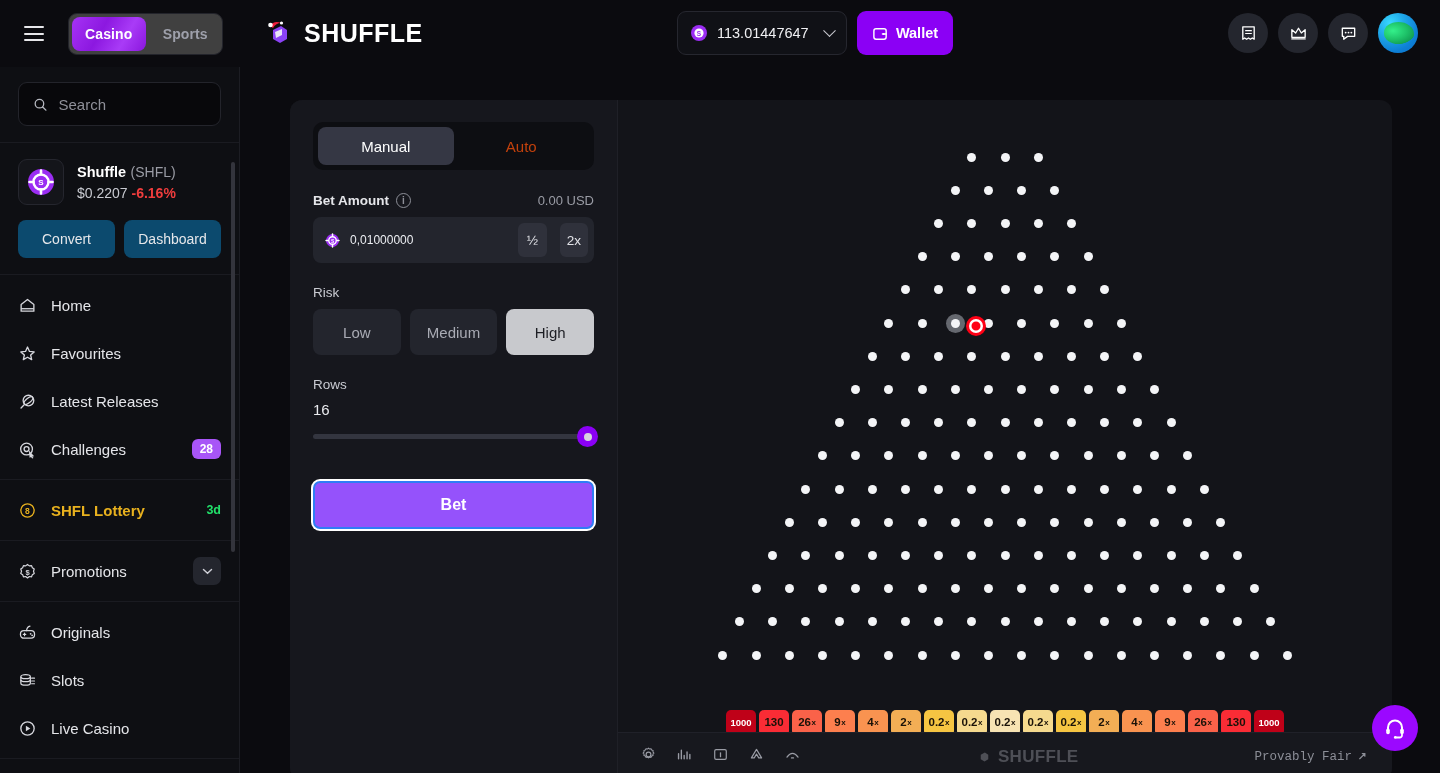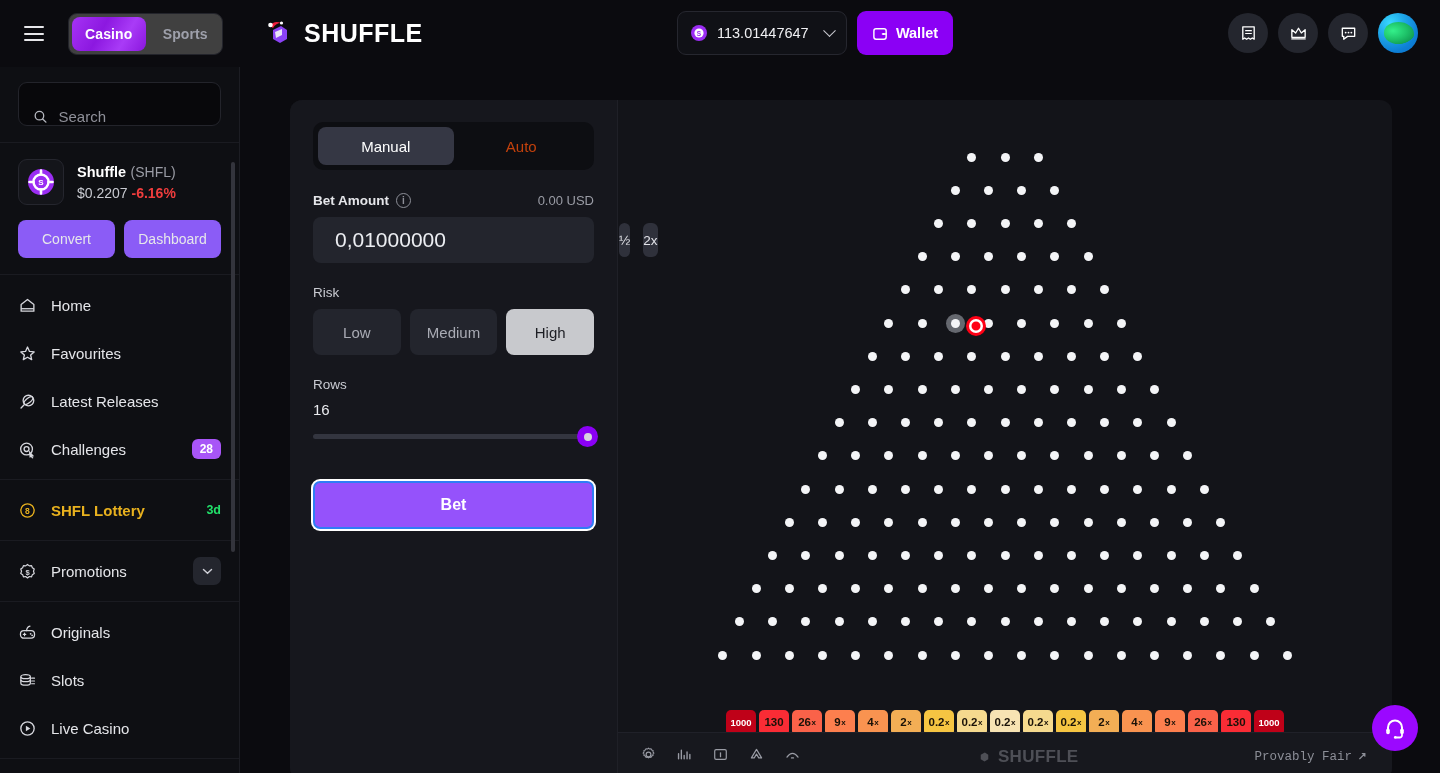--- a/index.html
+++ b/index.html
@@ -79,41 +79,41 @@
 
   
   .sidebar {
     position: absolute; left: 0; top: 67px; width: 240px; height: 706px;
     background: #0e0f13; border-right: 1px solid #1c1d23;
     overflow: hidden;
   }
   .search-zone { padding: 15px 18px 16px 18px; border-bottom: 1px solid #1a1b21;}
   .search-box {
     height: 44px; background: #08080b; border: 1px solid #23242b; border-radius: 9px;
-    display: flex; align-items: flex-end; gap: 11px; padding: 0 14px; cursor: text;
+    display: flex; align-items: center; gap: 11px; padding: 0 14px; cursor: text;
   }
   .search-box input {
     background: transparent; border: 0; outline: none; color: #d7d8dd;
     font-size: 15px; font-family: inherit; width: 100%;
   }
   .search-box input::placeholder { color: #8f9099; }
 
   .token-zone { padding: 16px 18px 16px 18px; border-bottom: 1px solid #1a1b21;}
   .token-row { display: flex; gap: 13px; align-items: center; }
   .token-badge {
     width: 46px; height: 46px; border-radius: 9px; background: #14151a; border: 1px solid #25262e;
     display: flex; align-items: center; justify-content: center;
   }
   .token-name { font-size: 14.5px; font-weight: 700; color: #fff; }
   .token-ticker { font-size: 14px; color: #9b9da6; font-weight: 400;}
   .token-price { font-size: 14px; color: #c8cad1; margin-top: 4px; }
   .token-delta { color: #f03d3d; font-weight: 600; }
   .token-btns { display: flex; gap: 9px; margin-top: 15px; }
   .token-btn {
-    flex: 1; height: 38px; background: #8b5cf6; border-radius: 8px;
+    flex: 1; height: 38px; background: #0c4a6e; border-radius: 8px;
     display: flex; align-items: center; justify-content: center;
     font-size: 14px; color: #e6e7ea; cursor: pointer;
   }
 
   .nav-group { border-bottom: 1px solid #1a1b21; padding: 6px 0; }
   .nav-item {
     height: 48px; display: flex; align-items: center; gap: 14px;
     padding: 0 18px; cursor: pointer; color: #e4e5e9; font-size: 15px;
   }
   .nav-item .nv-label { flex: 1; }
@@ -158,21 +158,21 @@
     width: 15px; height: 15px; border-radius: 50%; border: 1.3px solid #8d8f98;
     font-size: 10px; line-height: 13px; text-align: center; color: #8d8f98; font-weight: 700;
   }
 
   .amount-box {
     margin-top: 9px; height: 46px; background: #23252d; border-radius: 8px;
     display: flex; align-items: center; padding: 0 6px 0 12px; gap: 10px;
   }
   .amount-box input {
     flex: 1; background: transparent; border: 0; outline: none;
-    color: #eceef2; font-size: 21px; font-family: inherit;
+    color: #eceef2; font-size: 12px; font-family: inherit;
   }
   .amt-btn {
     width: 36px; height: 34px; background: #2f313b; border-radius: 6px;
     display: flex; align-items: center; justify-content: center;
     font-size: 13.5px; color: #e2e3e8; cursor: pointer; margin-left: 3px;
   }
 
   .lbl-plain { font-size: 13.5px; color: #c9cbd2; margin-top: 22px; }
   .risk-row { display: flex; gap: 9px; margin-top: 9px; }
   .risk-btn {

